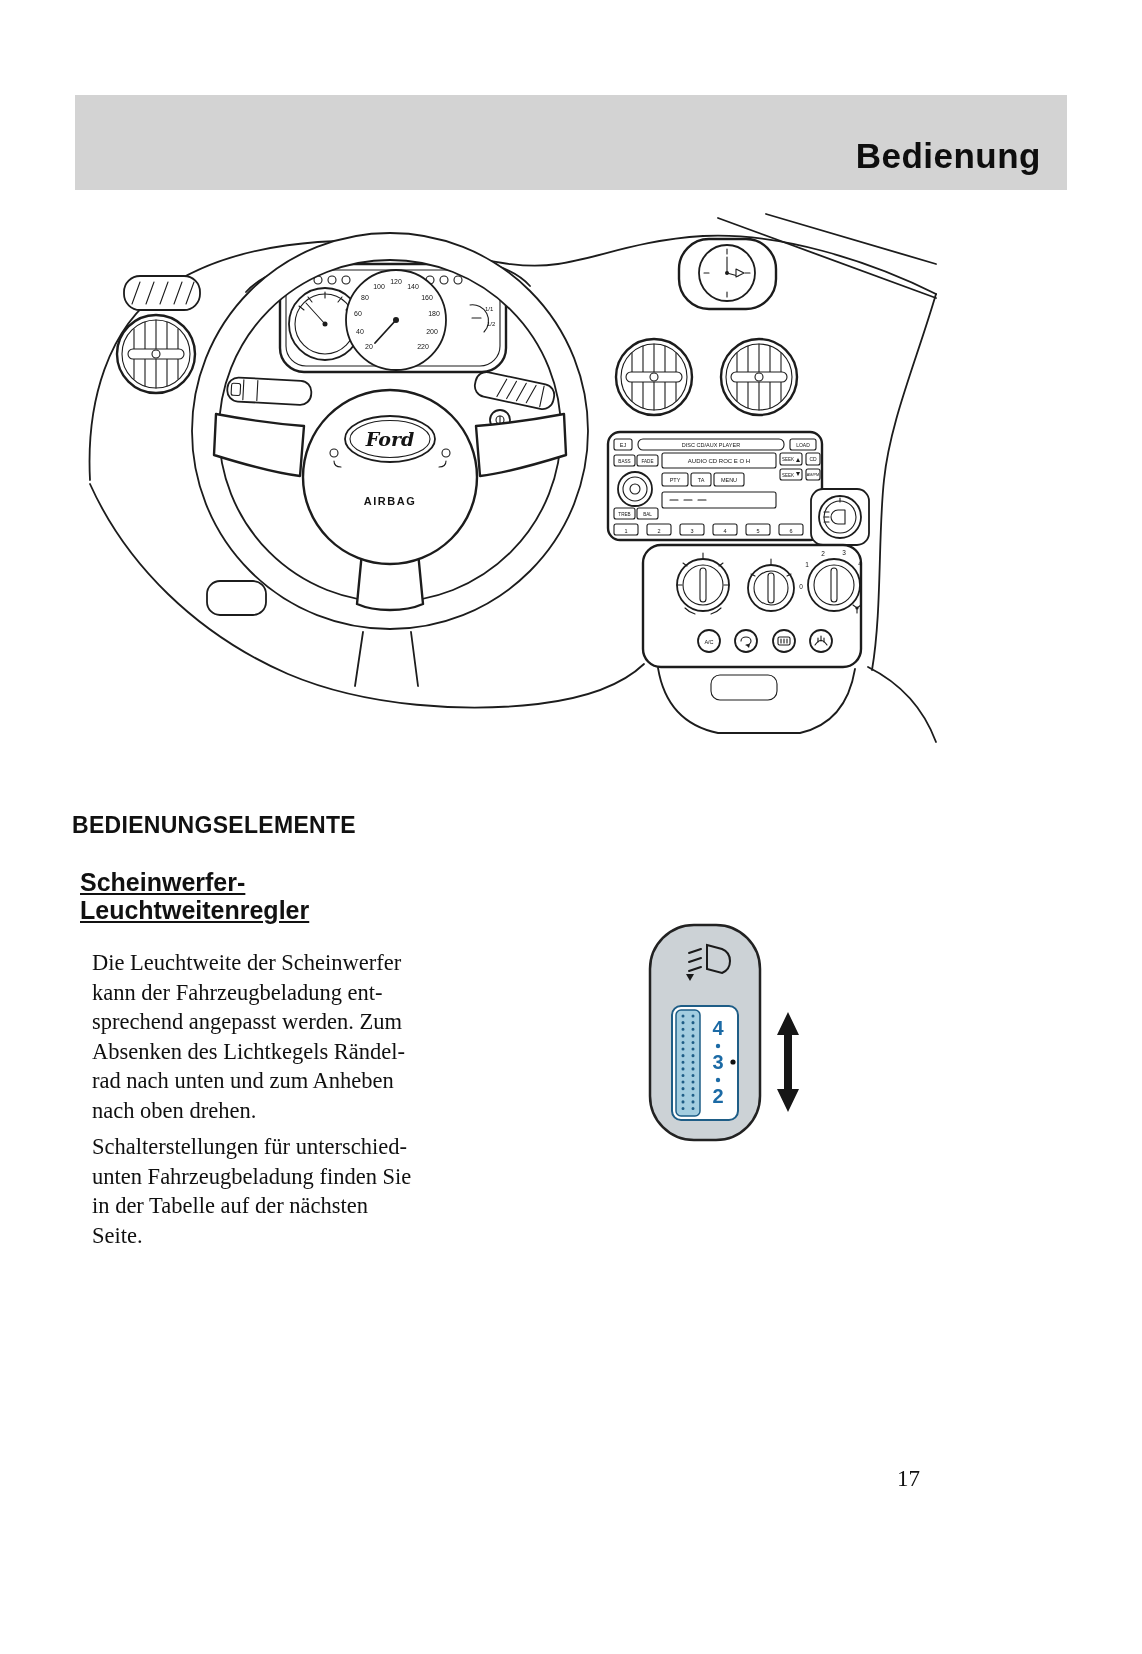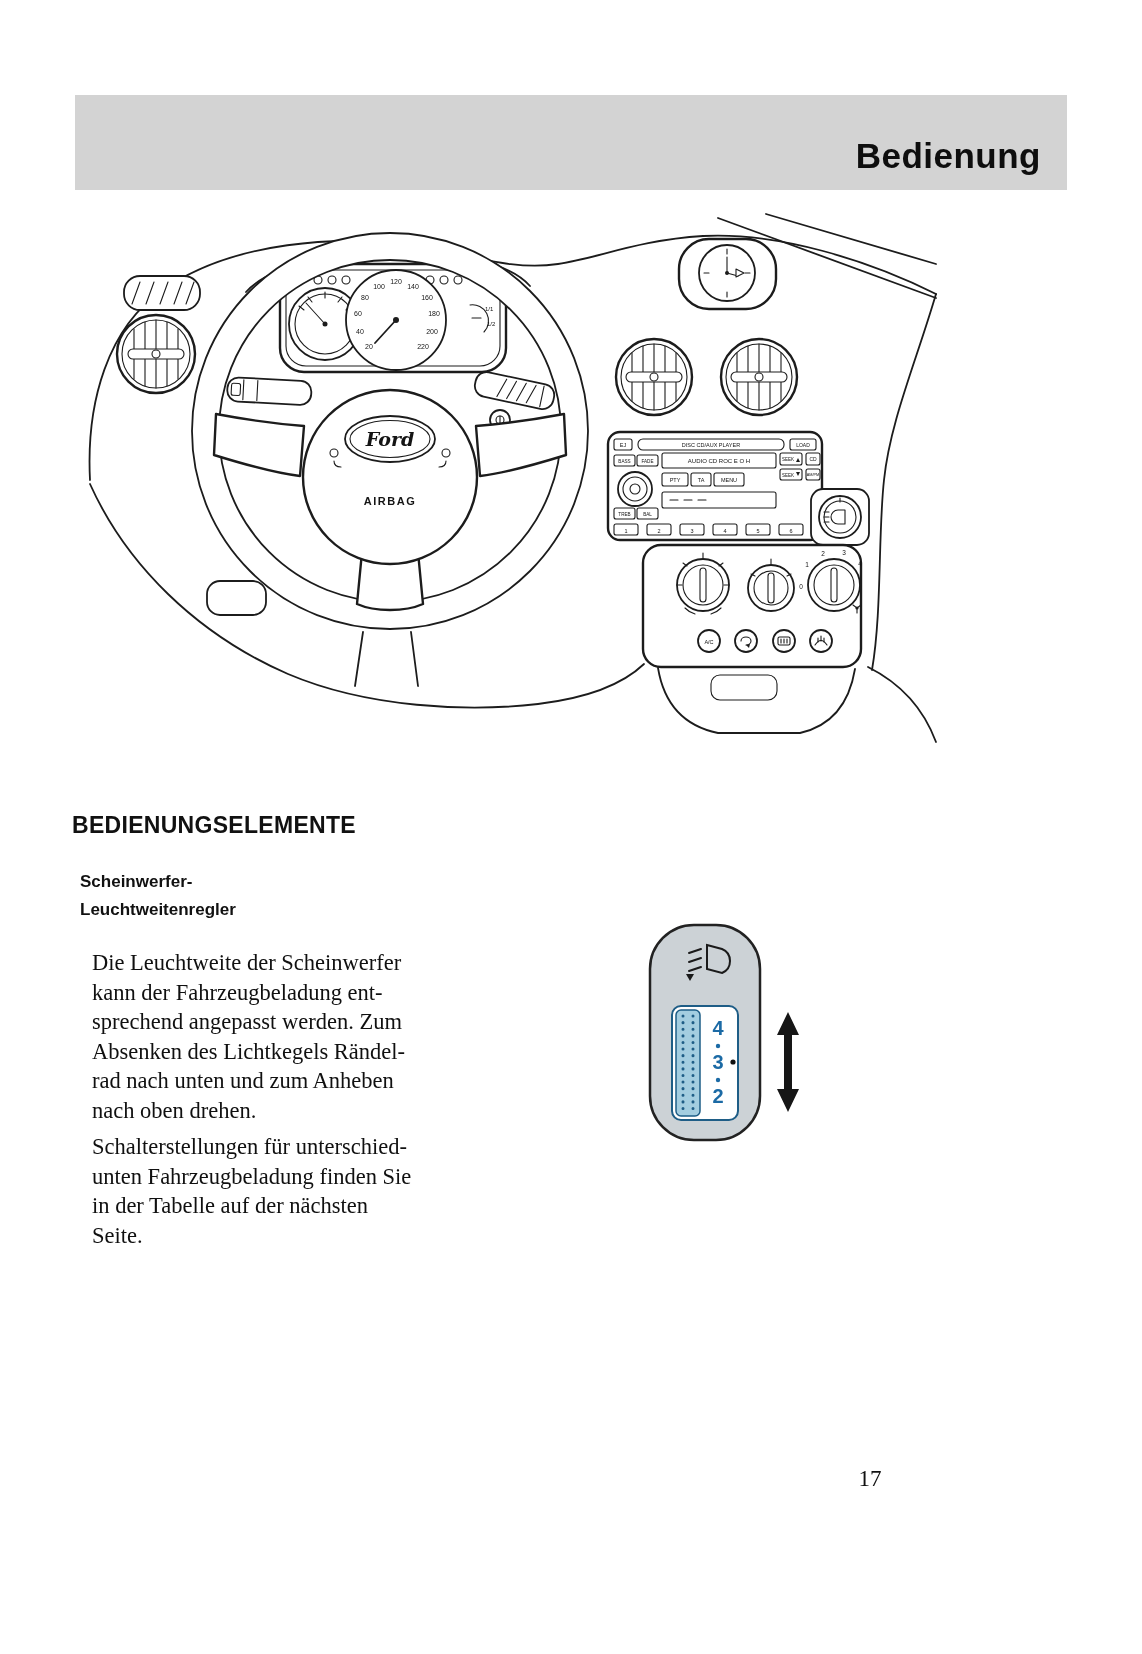--- a/index.html
+++ b/index.html
@@ -11,31 +11,31 @@
                 box-sizing:border-box; padding:0 26px 14px 0; }
   .header-title { font-family:"Liberation Sans", sans-serif; font-weight:bold;
                   font-size:35px; color:#0e0e0e; letter-spacing:0.5px; }
 
   .dash-illustration { position:absolute; left:78px; top:212px; }
 
   .main-heading { position:absolute; left:72px; top:812px; margin:0;
                   font-family:"Liberation Sans", sans-serif; font-size:23px; font-weight:bold;
                   color:#111; letter-spacing:0.3px; }
   .sub-heading  { position:absolute; left:80px; top:868px; margin:0;
-                  font-family:"Liberation Sans", sans-serif; font-size:17px; font-weight:bold;
-                  color:#111; line-height:28px; white-space:pre-line; }
+                  font-family:"Liberation Sans", sans-serif; font-size:25px; font-weight:bold;
+                  color:#111; line-height:28px; white-space:pre-line;text-decoration:underline; }
   .body-text    { position:absolute; left:80px; margin:12px; font-size:22.5px;
                   line-height:29.5px; white-space:pre-line; width:440px; }
   .p1 { top:936px; }
   .p2 { top:1120px; }
 
   .control-illustration { position:absolute; left:645px; top:918px; }
 
   .page-number { position:absolute; left:820px; top:1466px; width:100px;
-                 text-align:center; font-size:23px; color:#111; }
+                 text-align:right; font-size:23px; color:#111; }
 
   
   .s  { fill:none; stroke:#1c1c1c; stroke-width:1.8; stroke-linecap:round; stroke-linejoin:round; }
   .f  { fill:#ffffff; stroke:#1c1c1c; stroke-width:1.8; stroke-linejoin:round; }
   .f2 { fill:#ffffff; stroke:#1c1c1c; stroke-width:2.4; stroke-linejoin:round; }
   .th { stroke-width:1.1; }
   .dash-illustration text, .control-illustration text {
       font-family:"Liberation Sans", sans-serif; fill:#141414; }
   text.ford { font-family:"DejaVu Serif", serif; font-style:italic; font-weight:bold; }
   text.blue { fill:#1b6aa5; font-weight:bold; }

